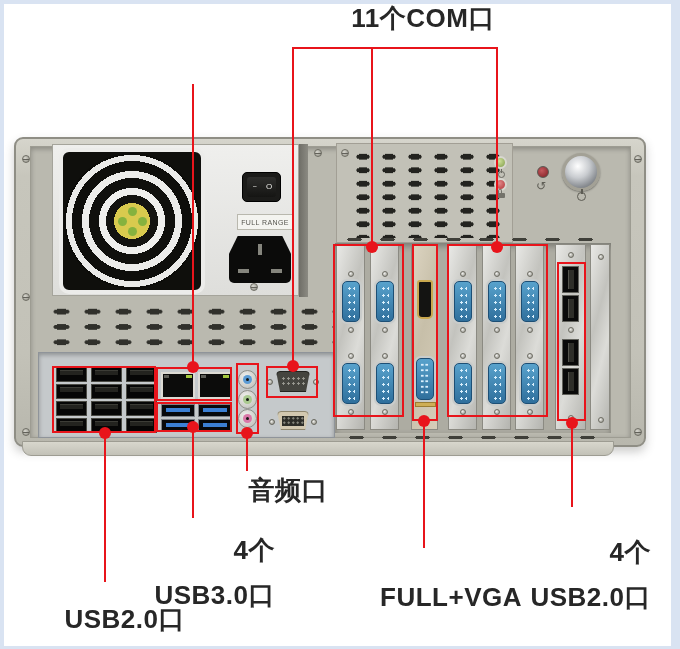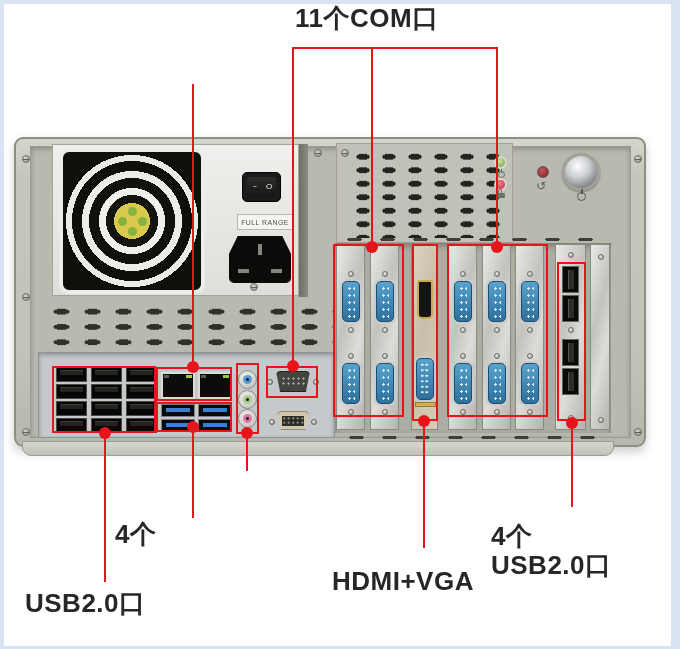--- a/index.html
+++ b/index.html
@@ -120,22 +120,22 @@
   .dsubh{position:absolute;}
   .dsubh .bd{position:absolute;border-radius:4px;box-sizing:border-box;}
   .dsubh .sc{position:absolute;width:6px;height:6px;border-radius:50%;background:radial-gradient(circle at 35% 35%,#f0f0ec,#88877d);
        border:1px solid #66655c;box-sizing:border-box;top:50%;margin-top:-3px;}
 
   
   .rl{position:absolute;width:2px;background:#e8141b;}
   .rlh{position:absolute;height:2px;background:#e8141b;}
   .rb{position:absolute;border:2px solid #e8141b;box-sizing:border-box;}
   .rd{position:absolute;width:12px;height:12px;border-radius:50%;background:#e8141b;}
-  .lbl{position:absolute;font-size:26px;font-weight:600;color:#272727;text-align:left;line-height:1.1;letter-spacing:.5px;}
-  .lbl span{display:block;}
+  .lbl{position:absolute;font-size:26px;font-weight:600;color:#272727;text-align:right;line-height:1.1;letter-spacing:.5px;}
+  .lbl span{display:block;margin-top:16px;}
 </style>
 </head>
 <body>
 
 <div class="stage">
 
   <div class="edge top"></div>
   <div class="edge left"></div>
   <div class="edge right"></div>
   <div class="edge bottom"></div>
@@ -328,27 +328,29 @@
   <div class="rb" style="left:52px;top:366px;width:104px;height:67px;"></div>
   <div class="rb" style="left:156px;top:367px;width:76px;height:34px;"></div>
   <div class="rb" style="left:156px;top:402px;width:76px;height:30px;"></div>
   <div class="rb" style="left:236px;top:363px;width:23px;height:71px;"></div>
   <div class="rb" style="left:266px;top:366px;width:52px;height:32px;"></div>
   <div class="rb" style="left:333px;top:244px;width:71px;height:173px;"></div>
   <div class="rb" style="left:412px;top:244px;width:26px;height:177px;"></div>
   <div class="rb" style="left:447px;top:244px;width:101px;height:173px;"></div>
   <div class="rb" style="left:557px;top:262px;width:29px;height:159px;"></div>
 
+  <div class="lbl" style="left:168px;top:476px;width:160px;">音频口</div>
   <div class="lbl" style="left:115px;top:520px;width:160px;">
     <span>4个</span>
+    <span>USB3.0口</span>
   </div>
   <div class="lbl" style="left:25px;top:589px;width:160px;">
     <span>USB2.0口</span>
   </div>
   <div class="lbl" style="left:332px;top:567px;width:190px;">
-    <span>HDMI+VGA</span>
+    <span>FULL+VGA</span>
   </div>
   <div class="lbl" style="left:491px;top:522px;width:160px;">
     <span>4个</span>
     <span>USB2.0口</span>
   </div>
 
 </div>
 
 </body></html>

